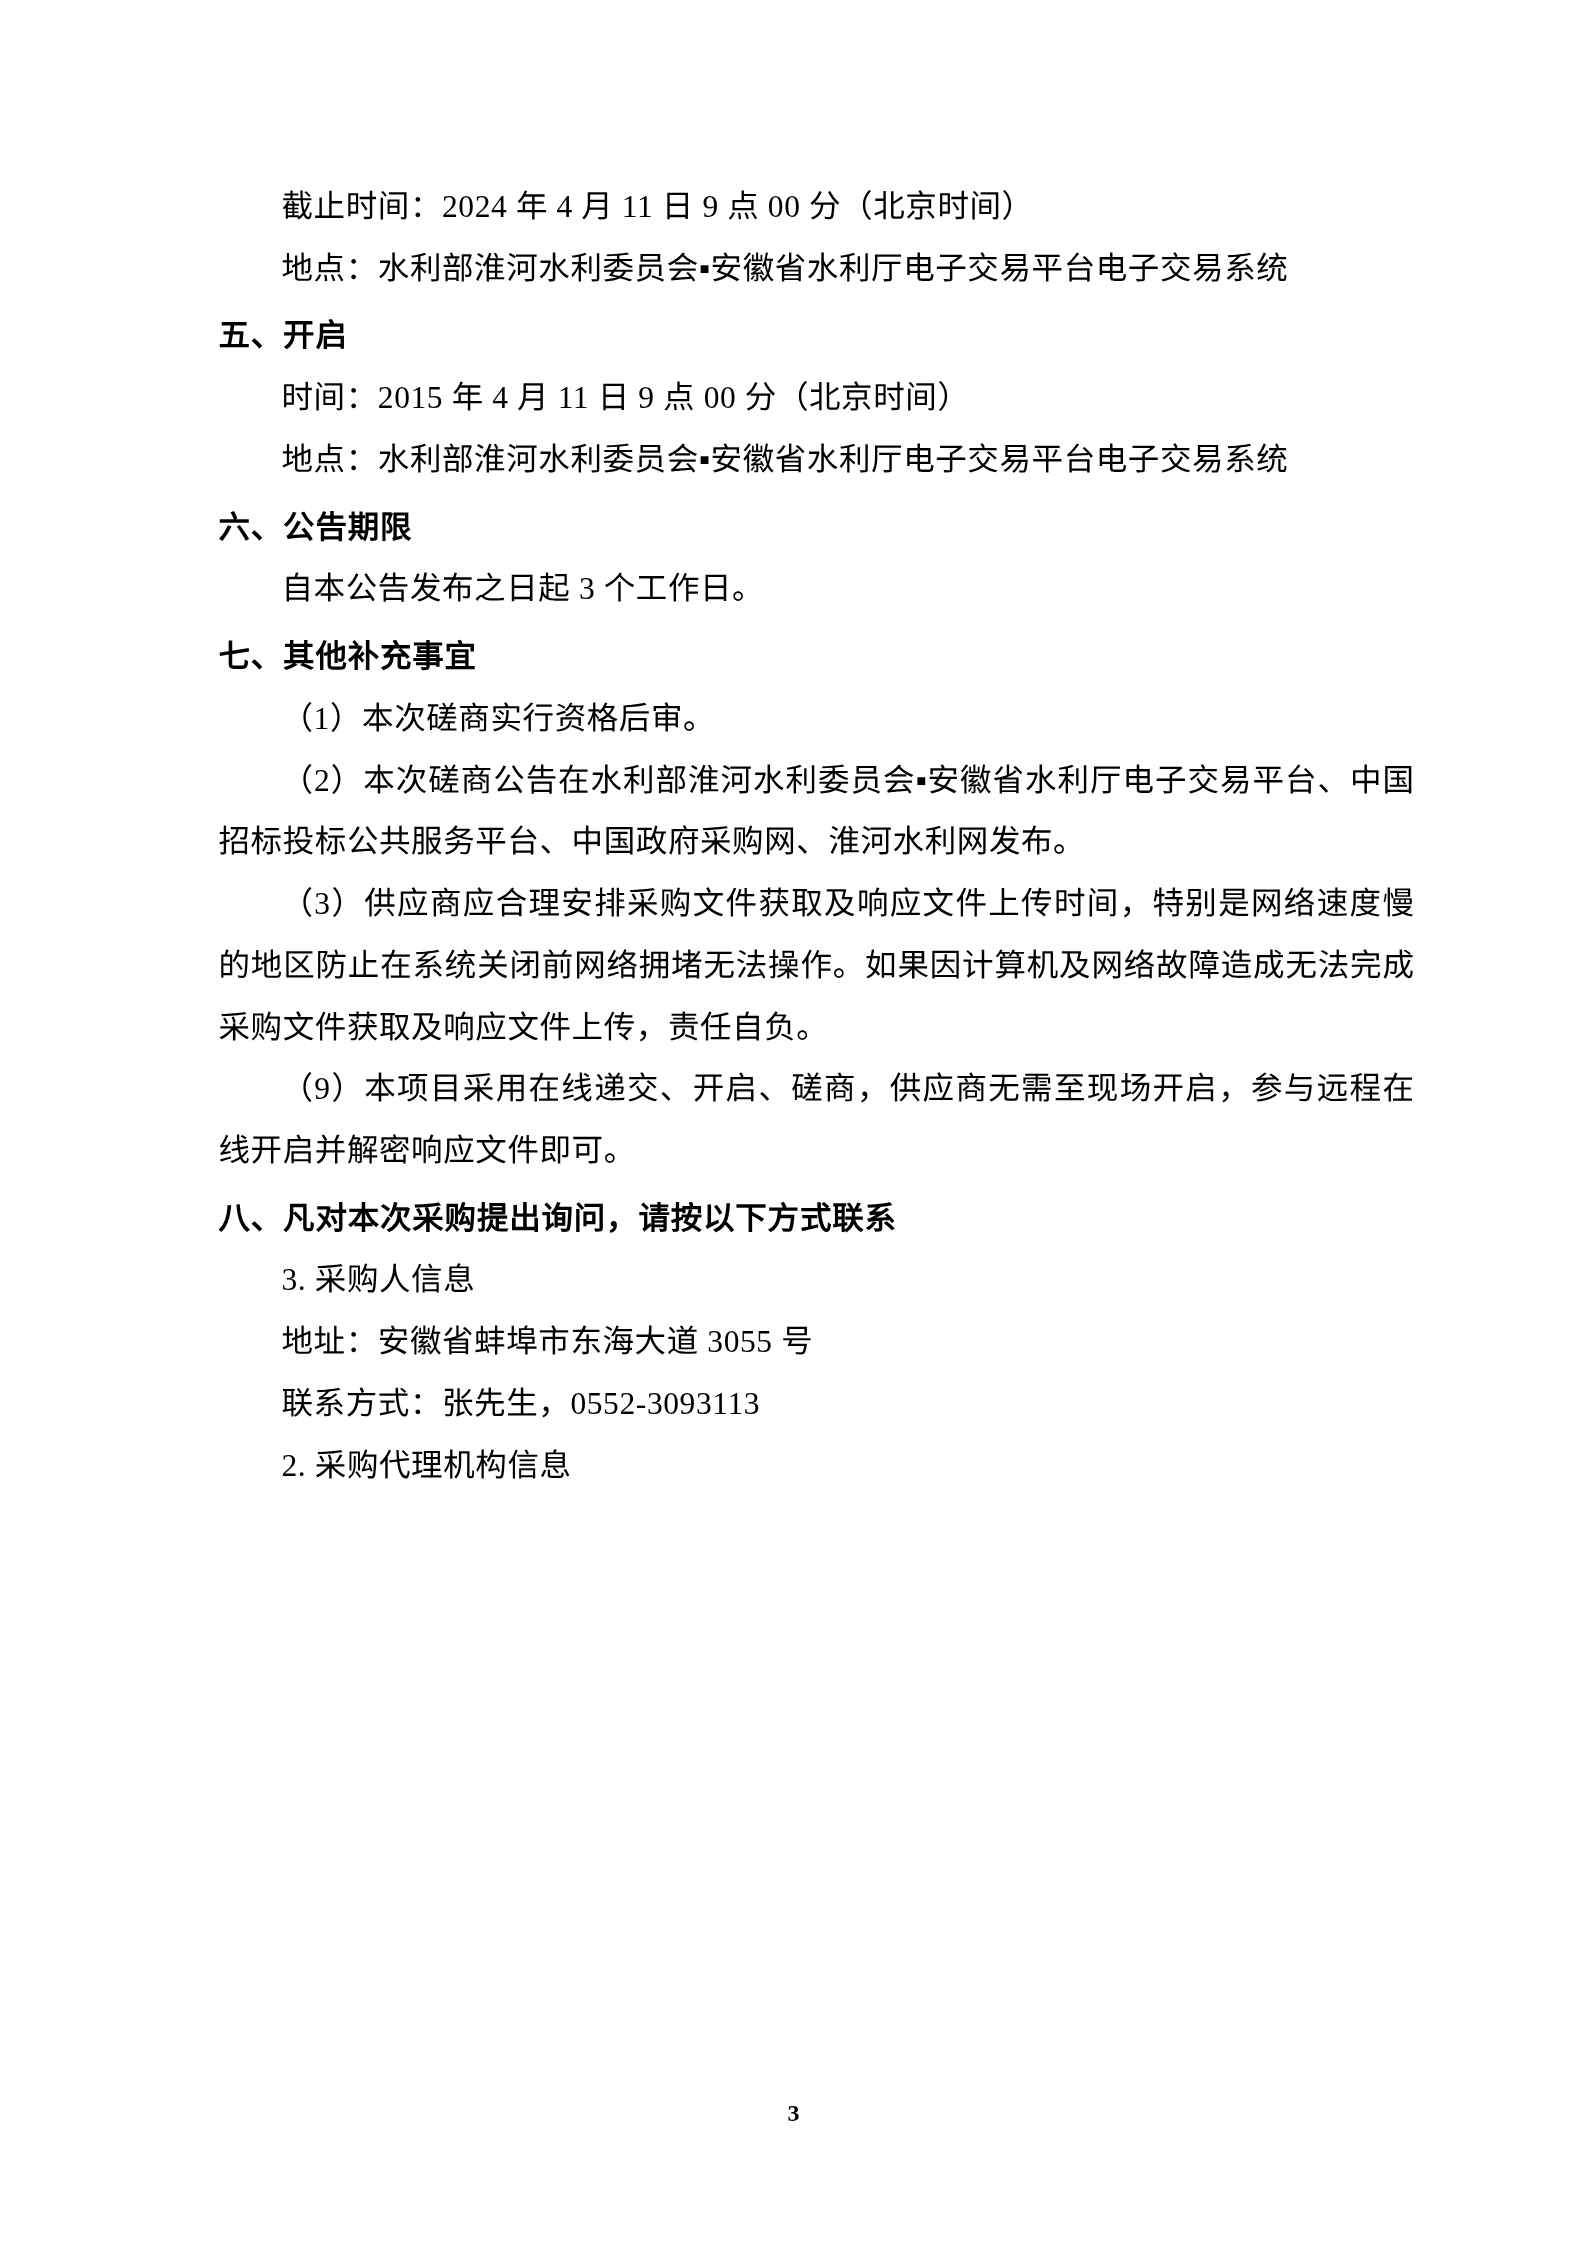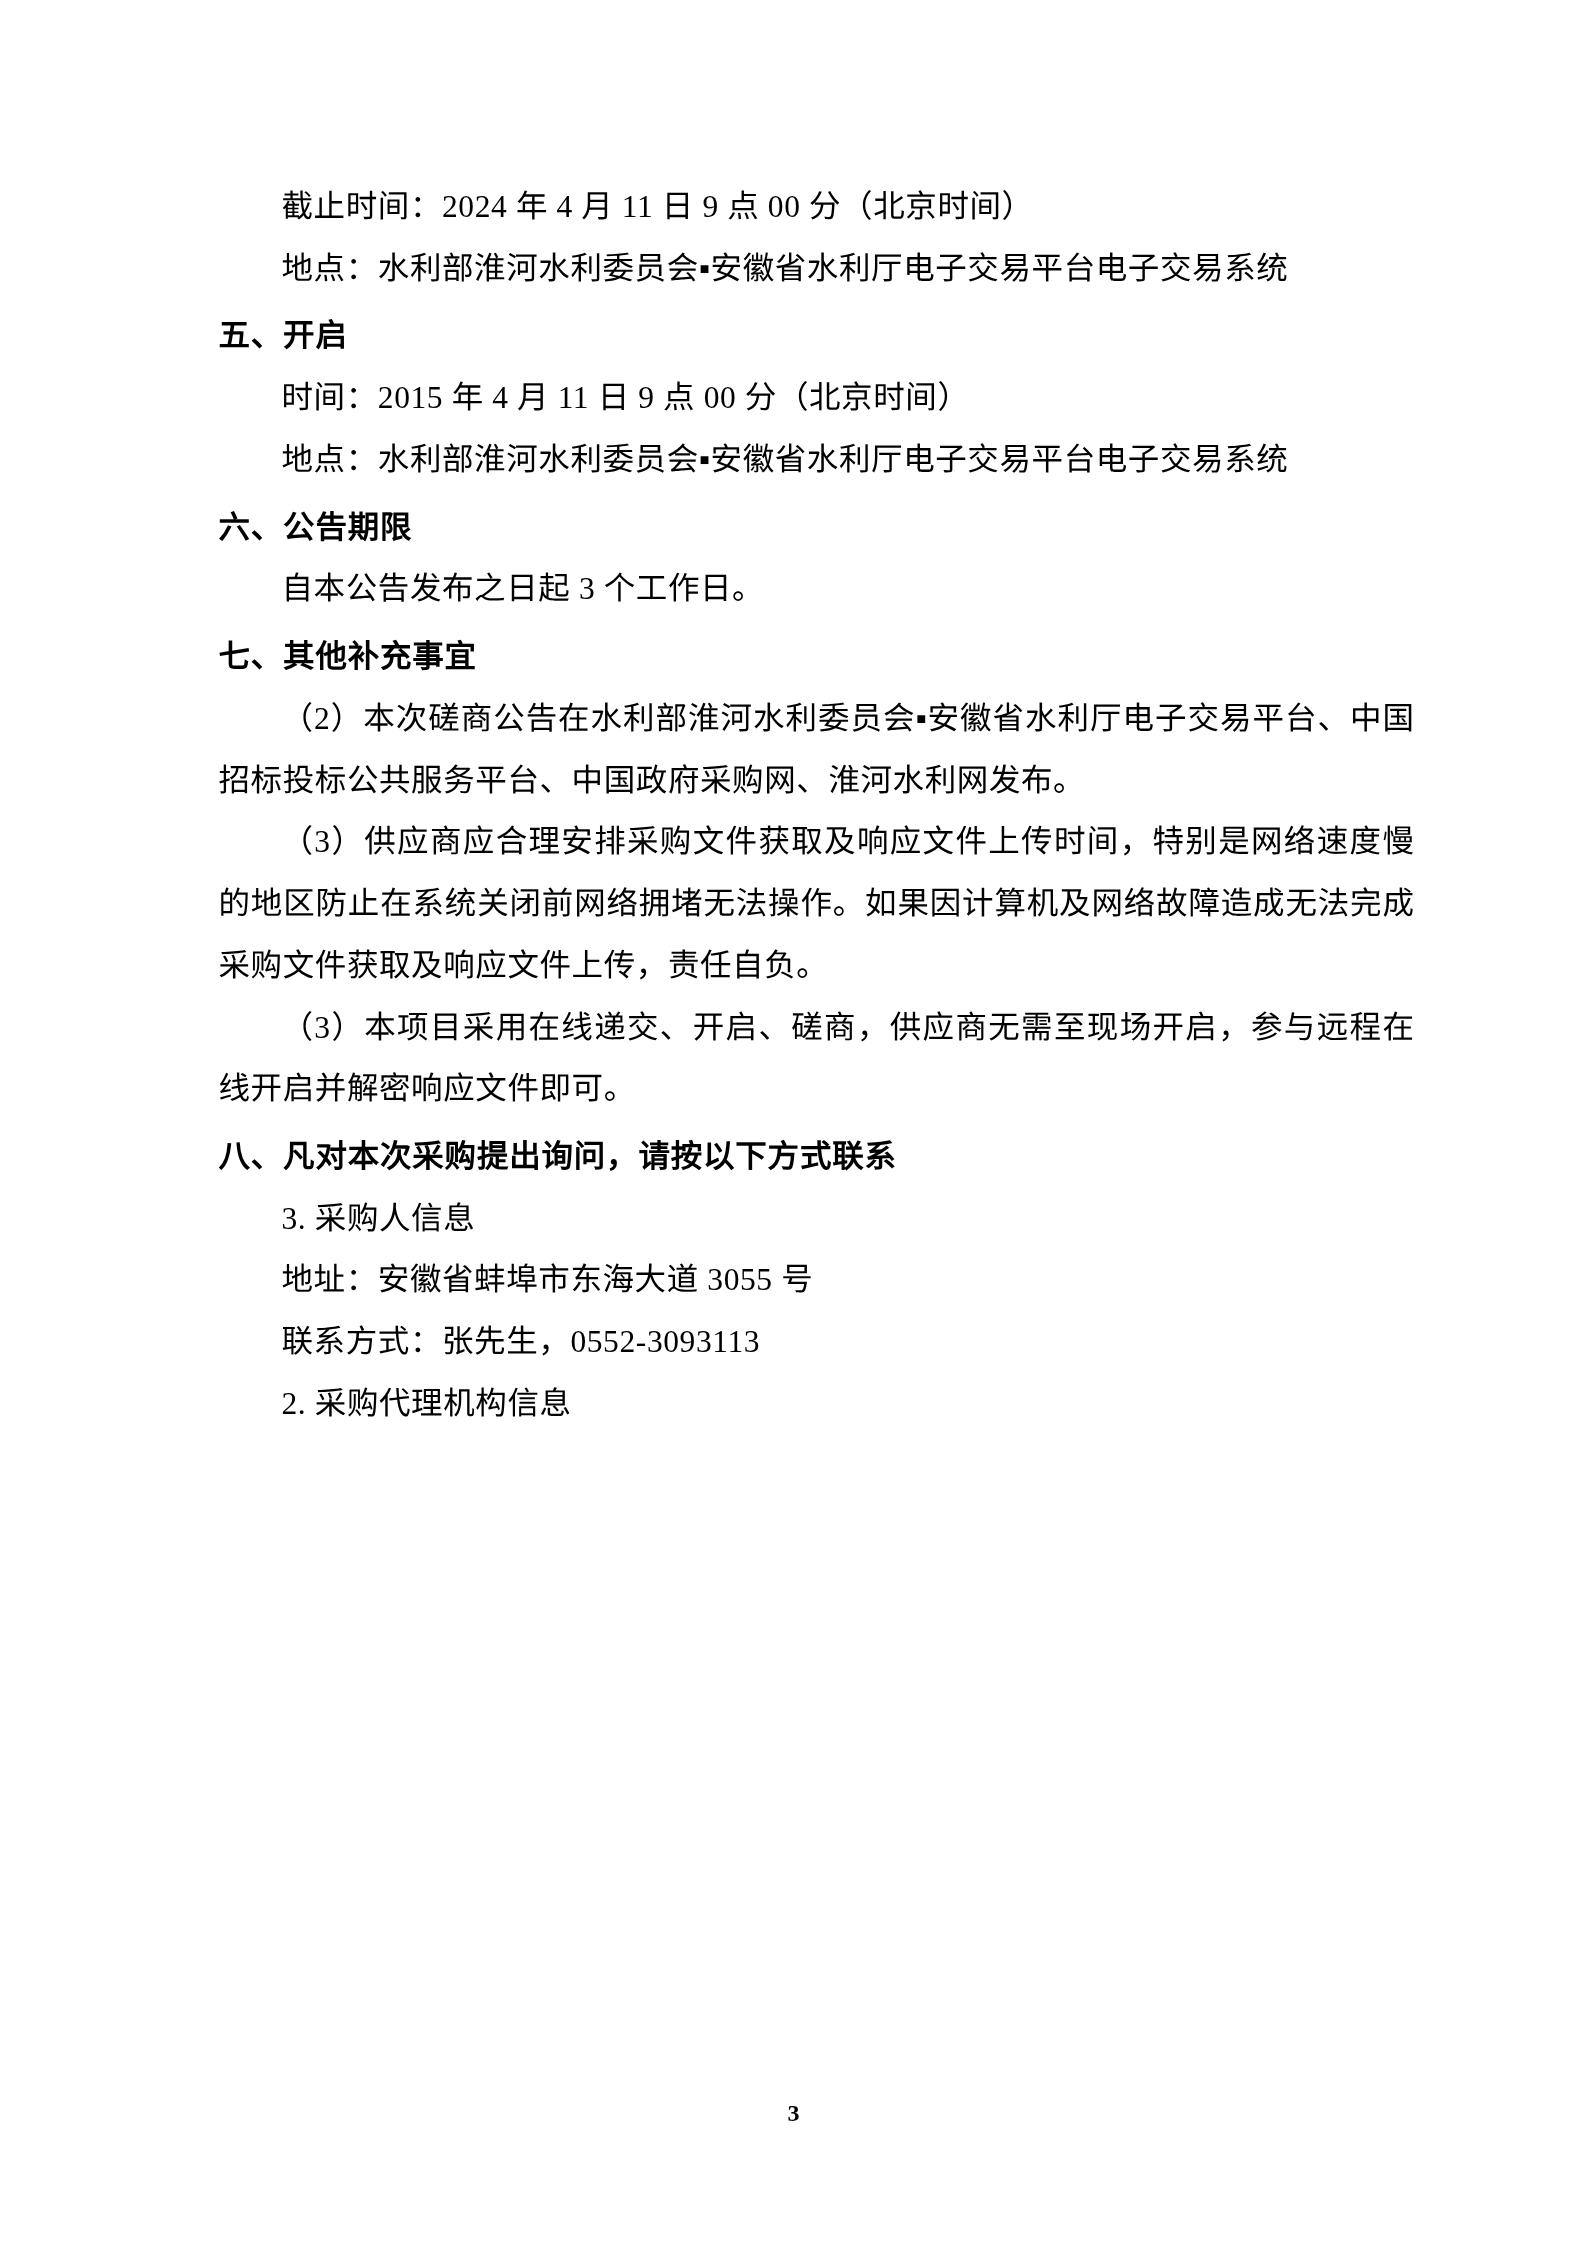--- a/index.html
+++ b/index.html
@@ -70,23 +70,24 @@
   <div class="content" id="body-container">
 
   <p class="para indent">截止时间：2024 年 4 月 11 日 9 点 00 分（北京时间）</p>
       <p class="para indent">地点：水利部淮河水利委员会▪安徽省水利厅电子交易平台电子交易系统</p>
       <p class="heading heading-block">五、开启</p>
       <p class="para indent">时间：2015 年 4 月 11 日 9 点 00 分（北京时间）</p>
       <p class="para indent">地点：水利部淮河水利委员会▪安徽省水利厅电子交易平台电子交易系统</p>
       <p class="heading heading-block">六、公告期限</p>
       <p class="para indent">自本公告发布之日起 3 个工作日。</p>
       <p class="heading heading-block">七、其他补充事宜</p>
+      <p class="para indent">（1）本次磋商实行资格后审。</p>
       <p class="para indent">（2）本次磋商公告在水利部淮河水利委员会▪安徽省水利厅电子交易平台、中国招标投标公共服务平台、中国政府采购网、淮河水利网发布。</p>
       <p class="para indent">（3）供应商应合理安排采购文件获取及响应文件上传时间，特别是网络速度慢的地区防止在系统关闭前网络拥堵无法操作。如果因计算机及网络故障造成无法完成采购文件获取及响应文件上传，责任自负。</p>
-      <p class="para indent">（3）本项目采用在线递交、开启、磋商，供应商无需至现场开启，参与远程在线开启并解密响应文件即可。</p>
+      <p class="para indent">（9）本项目采用在线递交、开启、磋商，供应商无需至现场开启，参与远程在线开启并解密响应文件即可。</p>
       <p class="heading heading-block">八、凡对本次采购提出询问，请按以下方式联系</p>
       <p class="para indent">3. 采购人信息</p>
       <p class="para indent">地址：安徽省蚌埠市东海大道 3055 号</p>
       <p class="para indent">联系方式：张先生，0552-3093113</p>
       <p class="para indent">2. 采购代理机构信息</p>
     </div>
 
   <div class="page-number">3</div>
 
 </div>

